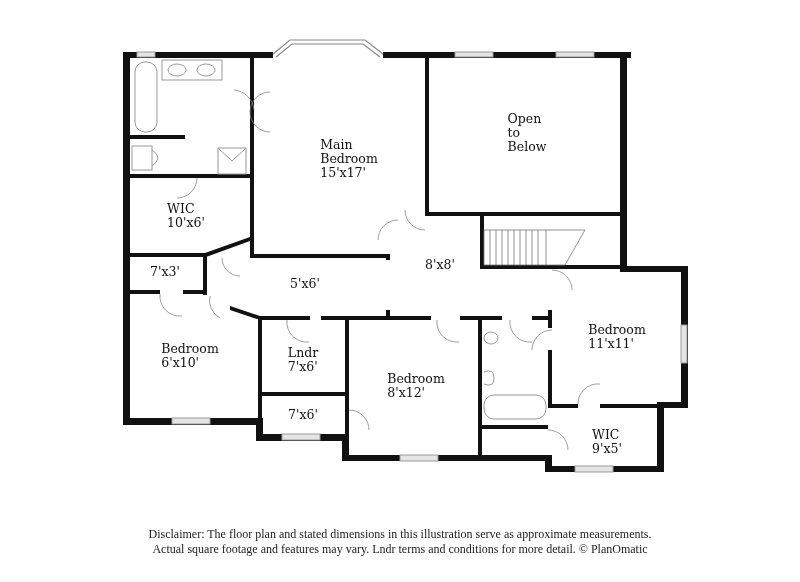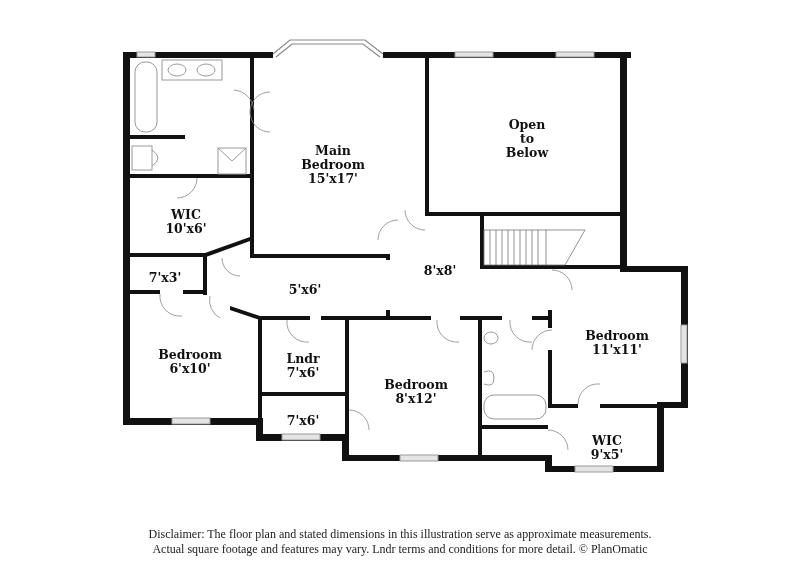--- a/index.html
+++ b/index.html
@@ -1,18 +1,18 @@
 <!DOCTYPE html>
 <html><head>
 <meta charset="utf-8">
 <style>
   html,body{margin:0;padding:0;background:#fff;}
   body{width:800px;height:582px;position:relative;overflow:hidden;font-family:"DejaVu Serif",serif;}
   #plan{position:absolute;left:0;top:0;width:800px;height:582px;}
-  .lbl{position:absolute;font-family:"DejaVu Serif","Liberation Serif",serif;font-weight:bold;color:#111;text-align:center;font-size:12.5px;line-height:14px;white-space:nowrap;transform:translateX(-50%);margin-top:6px;}
+  .lbl{position:absolute;font-family:"DejaVu Serif","Liberation Serif",serif;font-weight:normal;color:#111;text-align:left;font-size:12.5px;line-height:14px;white-space:nowrap;transform:translateX(-50%);}
   .disc{position:absolute;left:0;width:800px;text-align:center;font-family:"Liberation Serif","DejaVu Serif",serif;font-size:12px;color:#222;line-height:15px;}
 </style>
 </head>
 <body>
 
 <svg id="plan" viewBox="0 0 800 582" xmlns="http://www.w3.org/2000/svg">
   <g fill="#111">
 
     <rect x="123" y="52" width="150" height="6"></rect>
     <rect x="383" y="52" width="248" height="6"></rect>
@@ -112,21 +112,21 @@
     <path d="M437,320 a20,20 0 0 0 22,22"></path>
     <path d="M510,320 a20,20 0 0 0 22,22"></path>
     <path d="M552,270 a20,20 0 0 1 20,20"></path>
     <path d="M552,330 a20,20 0 0 0 -20,20"></path>
     <path d="M578,404 a20,20 0 0 1 22,-20"></path>
     <path d="M349,410 a20,20 0 0 1 20,20"></path>
     <path d="M548,430 a20,20 0 0 1 20,20"></path>
   </g>
 </svg>
 
-<div class="lbl" style="left:333px;top:138px;">
+<div class="lbl" style="left:349px;top:138px;">
   <div>Main</div>
   <div>Bedroom</div>
   <div>15'x17'</div>
 </div>
 <div class="lbl" style="left:527px;top:112px;">
   <div>Open</div>
   <div>to</div>
   <div>Below</div>
 </div>
 <div class="lbl" style="left:186px;top:202px;">

